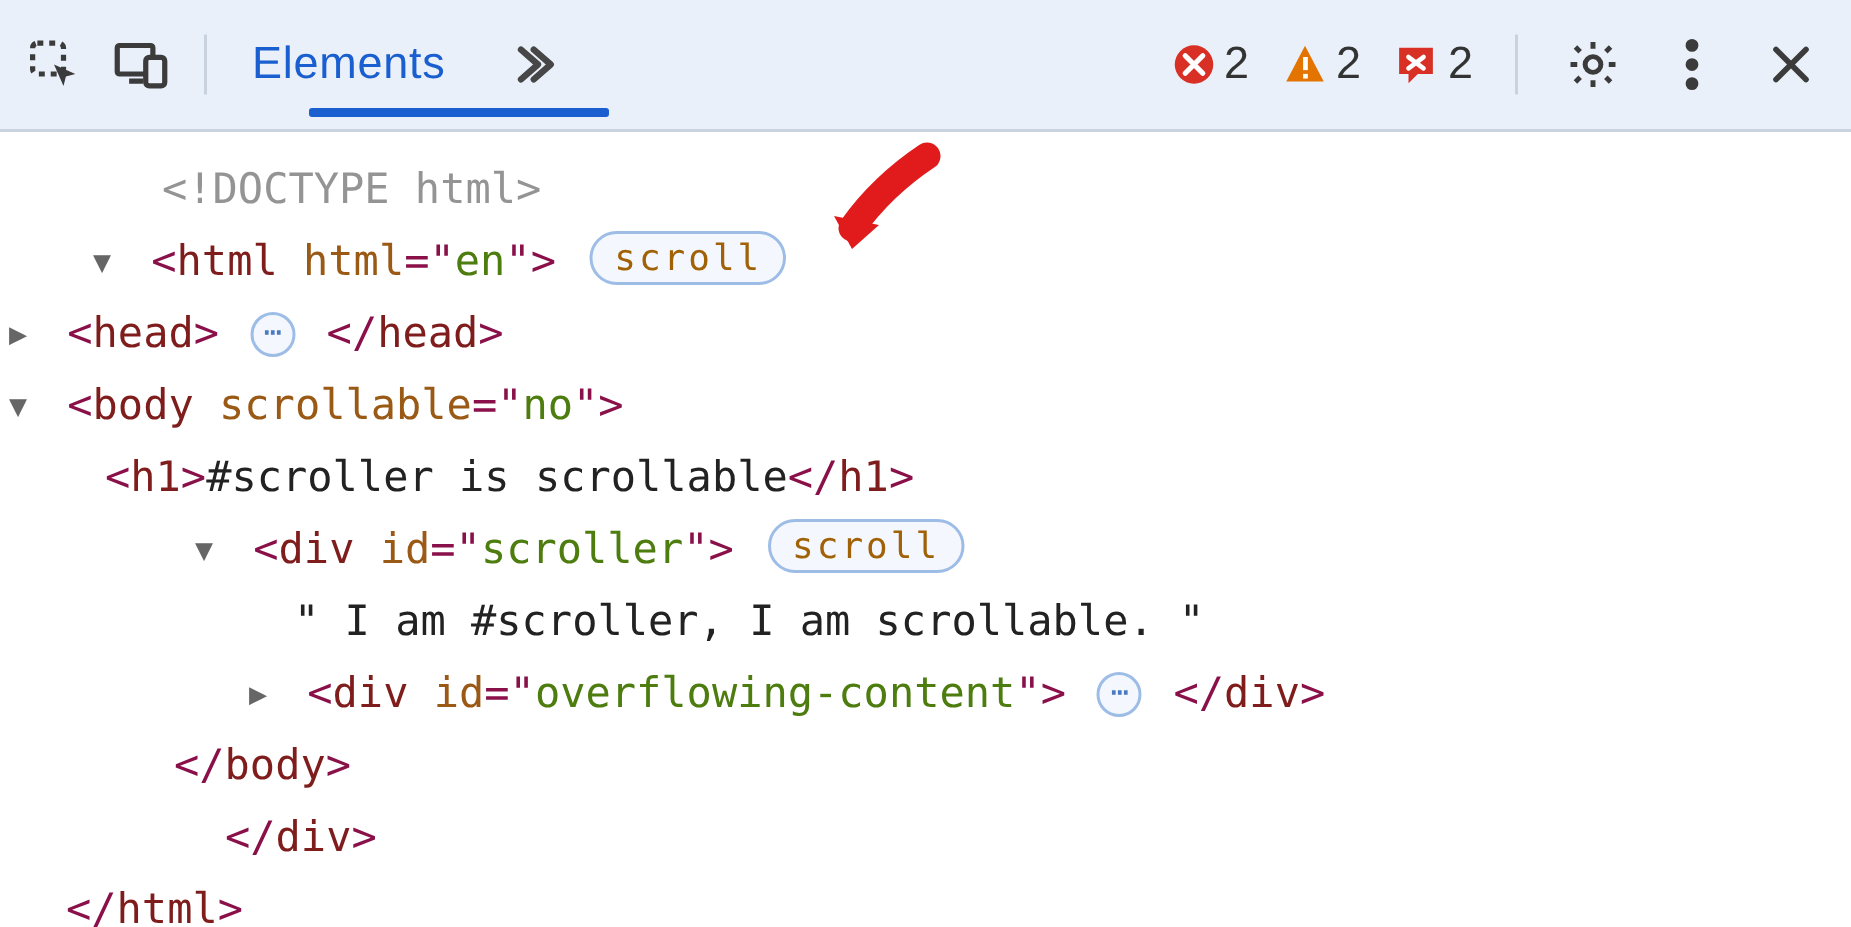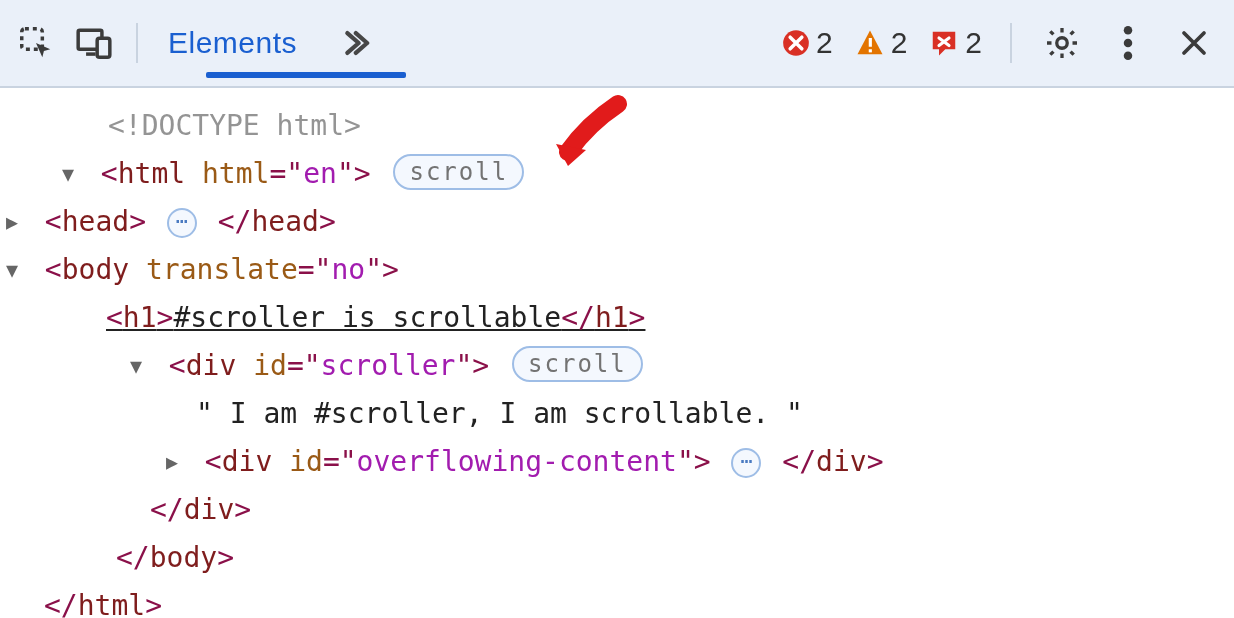--- a/index.html
+++ b/index.html
@@ -92,47 +92,47 @@
     line-height: 48px;
     color: #222;
   }
   .row {
     white-space: nowrap;
   }
   .indent-0 { padding-left: 108px; }
   .indent-0b { padding-left: 56px; }
   .indent-1 { }
   .indent-2 { padding-left: 124px; }
-  .indent-2b { padding-left: 106px; text-decoration: underline; }
+  .indent-2b { padding-left: 70px; }
   .indent-3 { padding-left: 160px; }
   .indent-3b { padding-left: 196px; }
   .indent-close2 { padding-left: 150px; }
   .indent-close1 { padding-left: 116px; }
   .indent-close0 { padding-left: 44px; }
 
   .disclosure {
     display: inline-block;
     width: 24px;
     text-align: center;
     color: #666;
     font-size: 20px;
     vertical-align: 2px;
     margin-right: 4px;
   }
   .tag-name   { color: #7f1d1d; } 
   .attr-name  { color: #9a5a16; } 
-  .attr-value { color: #a21caf; text-align: center; }
+  .attr-value { color: #4d7c0f; text-align: center; }
   .punct      { color: #8a1049; }
   .doctype    { color: #949494; }
   .text-node  { color: #222; }
 
   .badge {
     display: inline-block;
     border: 2px solid #9ebde6;
-    color: #737373;
+    color: #a16207;
     background: #f4f8fe;
     border-radius: 18px;
     padding: 0 14px;
     font-size: 24px;
     line-height: 32px;
     vertical-align: 3px;
     margin-left: 6px;
     letter-spacing: 2px;
   }
   .ellipsis-badge {
@@ -255,21 +255,21 @@
     <span class="disclosure">▶</span>
     <span class="punct">&lt;</span><span class="tag-name">head</span><span class="punct">&gt;</span>
     <span class="ellipsis-badge">⋯</span>
     <span class="punct">&lt;/</span><span class="tag-name">head</span><span class="punct">&gt;</span>
   </div>
 
   <div class="row indent-1">
     <span class="disclosure">▼</span>
     <span class="punct">&lt;</span><span class="tag-name">body</span>
     <span> </span>
-    <span class="attr-name">translate</span><span class="punct">=</span><span class="punct">"</span><span class="attr-value">no</span><span class="punct">"</span><span class="punct">&gt;</span>
+    <span class="attr-name">scrollable</span><span class="punct">=</span><span class="punct">"</span><span class="attr-value">no</span><span class="punct">"</span><span class="punct">&gt;</span>
   </div>
 
   <div class="row indent-2b">
     <span class="punct">&lt;</span><span class="tag-name">h1</span><span class="punct">&gt;</span><span class="text-node">#scroller is scrollable</span><span class="punct">&lt;/</span><span class="tag-name">h1</span><span class="punct">&gt;</span>
   </div>
 
   <div class="row indent-2">
     <span class="disclosure">▼</span>
     <span class="punct">&lt;</span><span class="tag-name">div</span>
     <span> </span>
@@ -283,26 +283,26 @@
 
   <div class="row indent-3">
     <span class="disclosure">▶</span>
     <span class="punct">&lt;</span><span class="tag-name">div</span>
     <span> </span>
     <span class="attr-name">id</span><span class="punct">=</span><span class="punct">"</span><span class="attr-value">overflowing-content</span><span class="punct">"</span><span class="punct">&gt;</span>
     <span class="ellipsis-badge">⋯</span>
     <span class="punct">&lt;/</span><span class="tag-name">div</span><span class="punct">&gt;</span>
   </div>
 
+  <div class="row indent-close1">
+    <span class="punct">&lt;/</span><span class="tag-name">body</span><span class="punct">&gt;</span>
+  </div>
+
   <div class="row indent-close2">
     <span class="punct">&lt;/</span><span class="tag-name">div</span><span class="punct">&gt;</span>
-  </div>
-
-  <div class="row indent-close1">
-    <span class="punct">&lt;/</span><span class="tag-name">body</span><span class="punct">&gt;</span>
   </div>
 
   <div class="row indent-close0">
     <span class="punct">&lt;/</span><span class="tag-name">html</span><span class="punct">&gt;</span>
   </div>
 
 </div>
 
 <svg class="annotation-arrow" width="90" height="90" viewBox="0 0 90 90">
   <path d="M70 10 Q40 30 20 58" stroke="#e11b1b" stroke-width="18" fill="none" stroke-linecap="round"></path>

